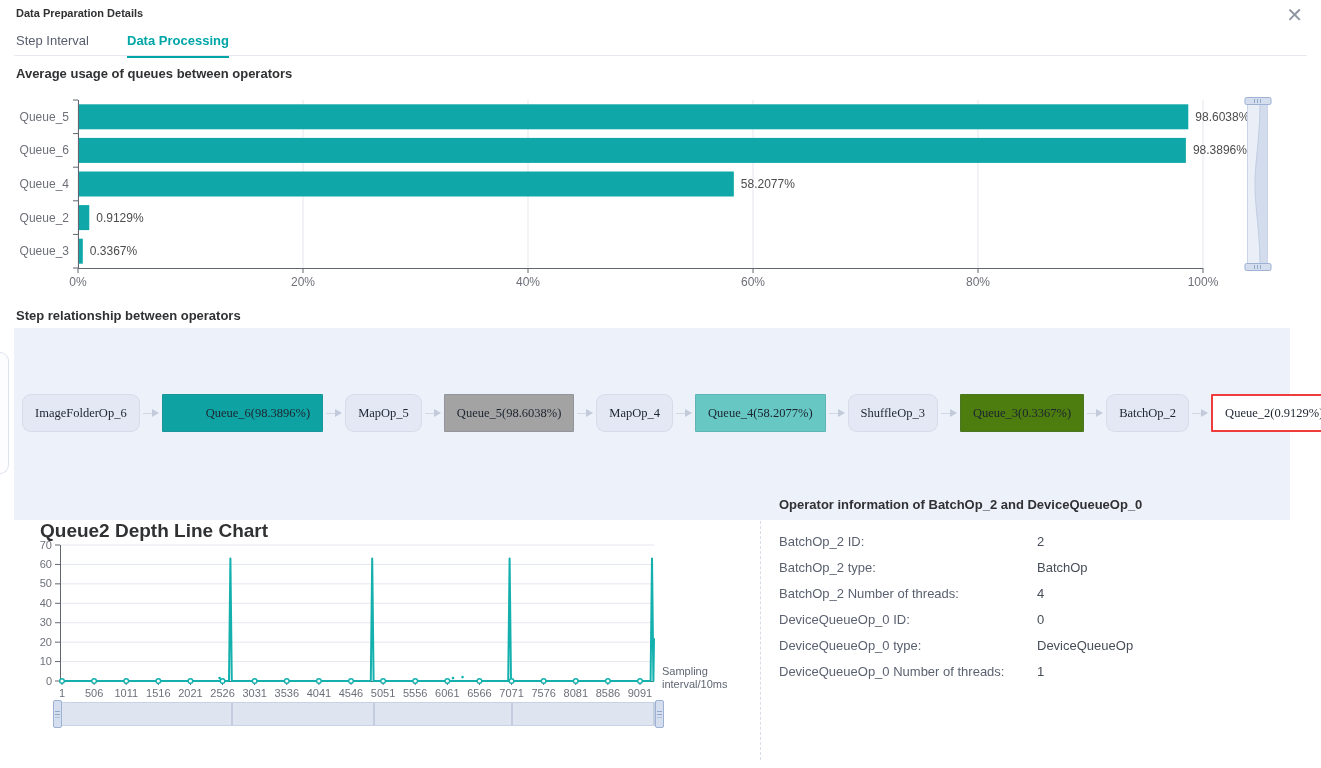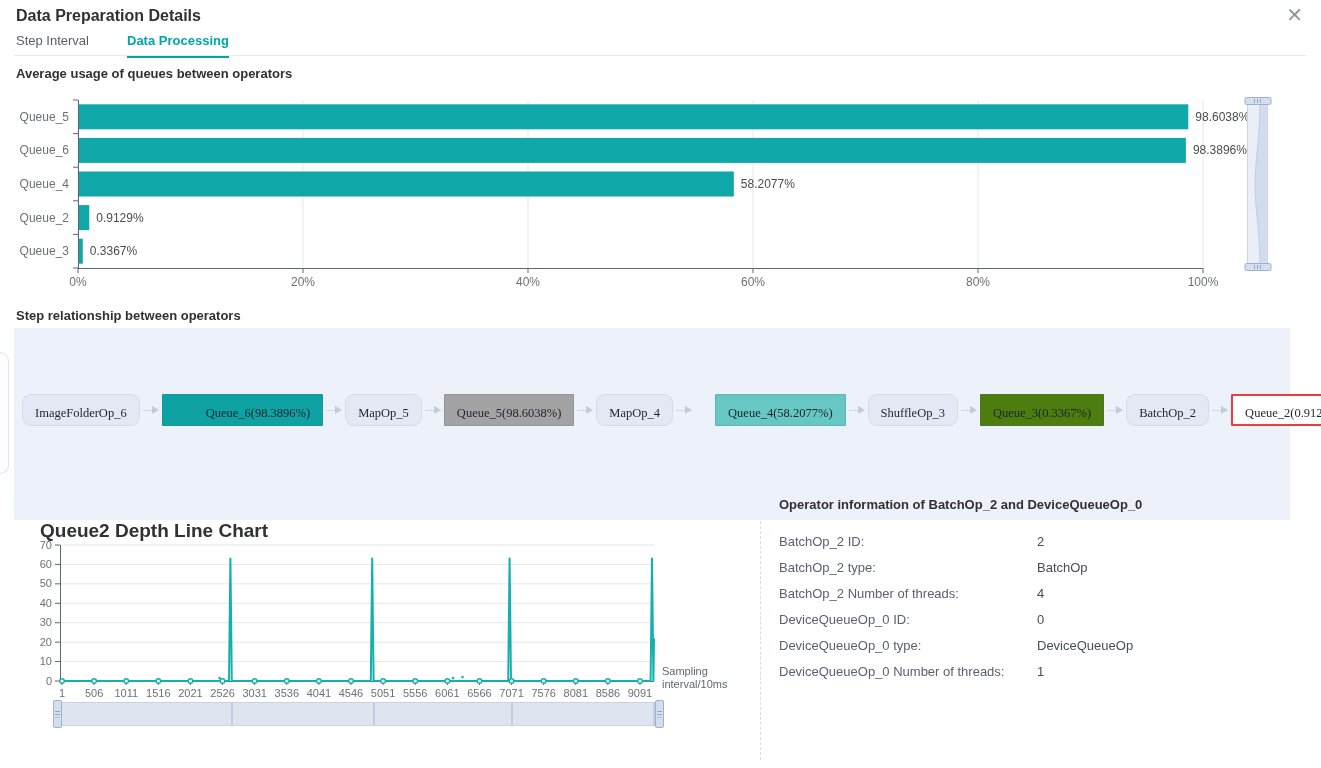--- a/index.html
+++ b/index.html
@@ -1,33 +1,33 @@
 <!DOCTYPE html>
 <html><head>
 <meta charset="utf-8">
 <style>
   *{margin:0;padding:0;box-sizing:border-box}
   html,body{width:1321px;height:768px}
   body{position:relative;background:#fff;font-family:"Liberation Sans",sans-serif;overflow:hidden;color:#333}
-  .page-title{position:absolute;left:16px;top:7px;font-size:16px;font-weight:700;color:#303133}
+  .page-title{position:absolute;left:16px;top:7px;font-size:11px;font-weight:700;color:#303133}
   .close-btn{position:absolute;right:14px;top:2px;font-size:20px;color:#8f95a3;cursor:pointer;line-height:26px;padding:0 4px}
   .tabs{position:absolute;left:16px;top:33px;display:flex;gap:38px}
   .tab{font-size:13px;color:#575d6c;padding-bottom:8px;cursor:pointer}
   .tab.active{color:#00a5a7;font-weight:700;border-bottom:2px solid #00a5a7}
   .tabs-border{position:absolute;left:14px;top:55px;width:1293px;height:1px;background:#e7e9f1}
   .sec-title{position:absolute;left:16px;font-size:13px;font-weight:700;color:#303133;white-space:nowrap}
   #bar-chart{position:absolute;left:0;top:88px}
   .vslider{position:absolute;left:1247px;top:100px;width:21px;height:168px;background:#e9eef7;border:1px solid #c9d4e6;border-radius:2px}
   .vslider svg{position:absolute;left:0;top:0}
   .vhandle{position:absolute;left:50%;transform:translateX(-50%);width:27px;height:8px;background:#d4deee;border:1px solid #9db1d3;border-radius:2px;cursor:ns-resize}
   .vhandle::after{content:"";position:absolute;left:50%;top:1px;bottom:1px;width:7px;transform:translateX(-50%);background:repeating-linear-gradient(90deg,#93a9cb 0 1px,transparent 1px 3px)}
   .vhandle.top{top:-4px}.vhandle.bot{bottom:-4px}
   .diagram{position:absolute;left:14px;top:328px;width:1276px;height:192px;background:#edf1fa}
   .node-row{position:absolute;left:8px;right:8px;top:66px;display:flex;align-items:center}
-  .node{flex:0 0 auto;height:32px;line-height:36px;padding:0 12px;font-family:"Liberation Serif",serif;font-size:12.5px;color:#1c2430;white-space:nowrap;text-align:center;cursor:pointer}
+  .node{flex:0 0 auto;height:38px;line-height:36px;padding:0 12px;font-family:"Liberation Serif",serif;font-size:12.5px;color:#1c2430;white-space:nowrap;text-align:center;cursor:pointer}
   .node.op{background:#e3e8f4;border-radius:9px;border:1px solid rgba(120,135,165,.12)}
   .node.queue{border-radius:1px;border:1px solid rgba(70,95,125,.18)}
   .node.selected{border:2px solid #ee3b3b;line-height:34px}
   .arrow{flex:1 1 34px;min-width:16px;height:9px;display:flex;align-items:center;margin:0 3px}
   .arrow .shaft{flex:1;height:1px;background:#d2d7e4}
   .arrow .head{width:0;height:0;border-left:7px solid #c3cad9;border-top:4.5px solid transparent;border-bottom:4.5px solid transparent}
   .sliver{position:absolute;left:0;top:352px;width:9px;height:122px;background:#fdfdff;border:1px solid #dce2ee;border-left:none;border-radius:0 10px 10px 0}
   .line-title{position:absolute;left:40px;top:520px;font-size:19px;font-weight:700;color:#303133}
   #line-chart{position:absolute;left:18px;top:536px}
   .sampling{position:absolute;left:662px;top:665px;font-size:11px;color:#5f6672;line-height:13px}
@@ -133,21 +133,21 @@
         <div class="node queue" style="background: #a3a3a3;">Queue_5(98.6038%)</div>
         <div class="arrow">
           <i class="shaft"></i>
           <i class="head"></i>
         </div>
         <div class="node op">MapOp_4</div>
         <div class="arrow">
           <i class="shaft"></i>
           <i class="head"></i>
         </div>
-        <div class="node queue" style="background: rgb(102, 199, 195); margin-left: 20px;">Queue_4(58.2077%)</div>
+        <div class="node queue" style="background: rgb(102, 199, 195);">Queue_4(58.2077%)</div>
         <div class="arrow">
           <i class="shaft"></i>
           <i class="head"></i>
         </div>
         <div class="node op">ShuffleOp_3</div>
         <div class="arrow">
           <i class="shaft"></i>
           <i class="head"></i>
         </div>
         <div class="node queue" style="background: #4d7c0f;">Queue_3(0.3367%)</div>

